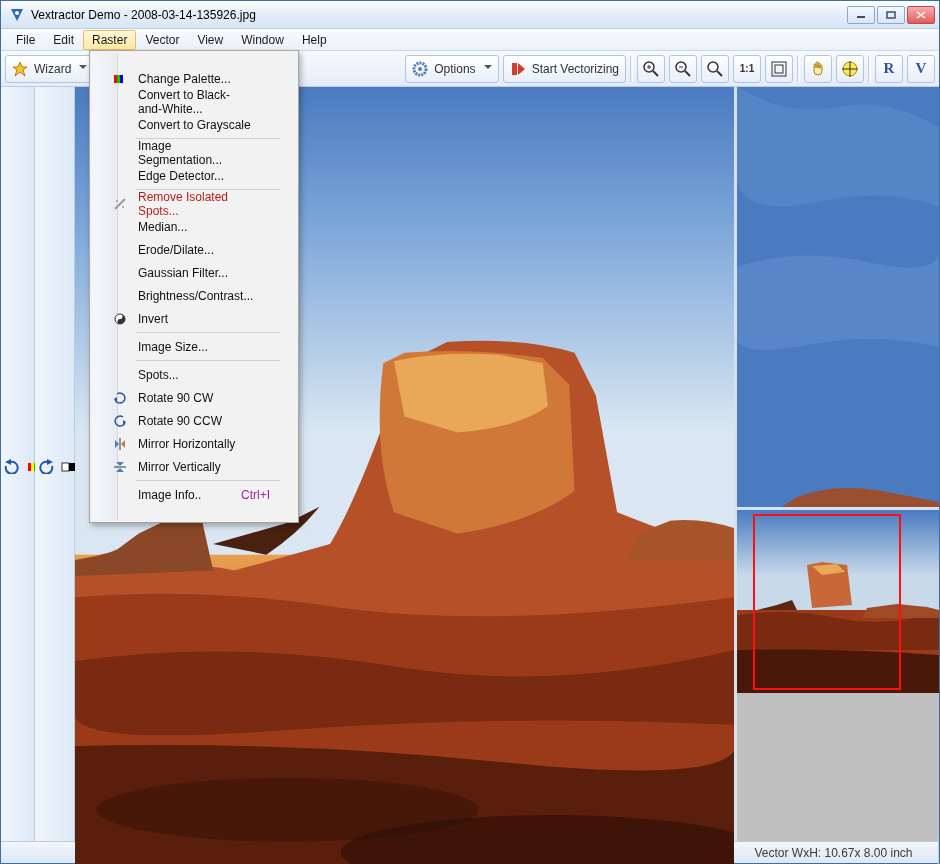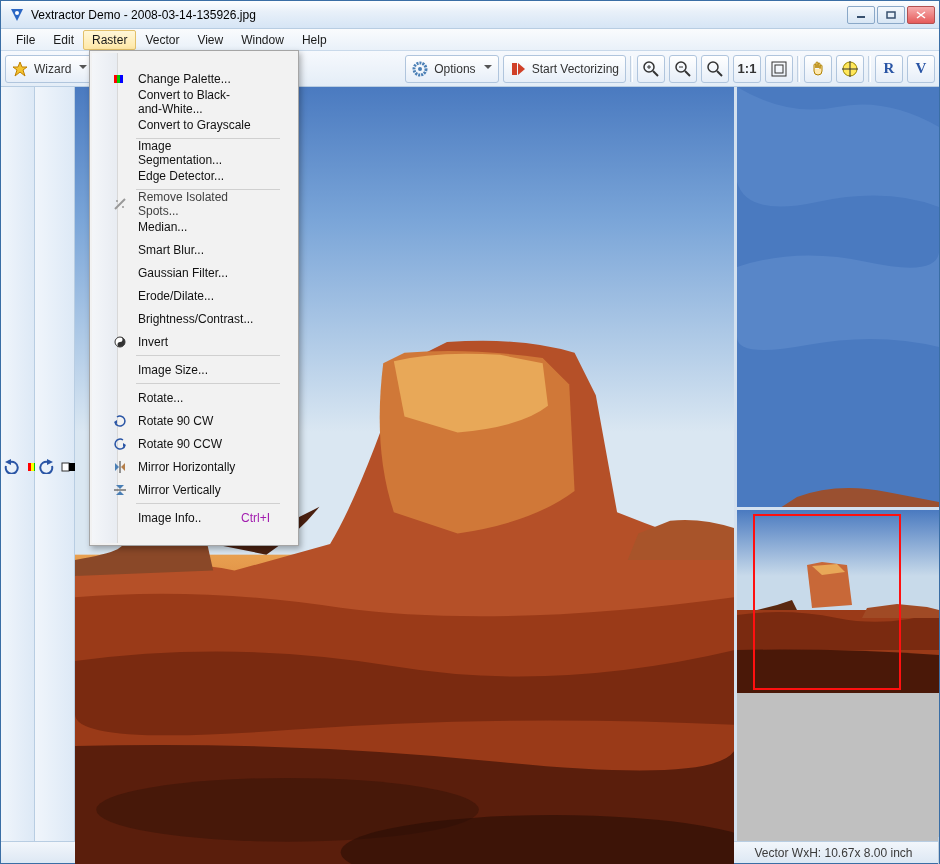--- a/index.html
+++ b/index.html
@@ -27,21 +27,21 @@
 .main-area{flex:1;display:flex;min-width:0}
 .canvas-area{flex:1;background:#d0d0d0;position:relative;min-width:0;border-right:3px solid #d4e1ef}
 .side-area{width:202px;display:flex;flex-direction:column}
 .side-top{height:423px;background:#4b7dc5;border-bottom:3px solid #d4e1ef;overflow:hidden}
 .side-mid{height:183px;background:#4b7dc5;border-bottom:3px solid #d4e1ef;position:relative}
 .side-bot{flex:1;background:#c0c0c0}
 .statusbar{height:22px;background:linear-gradient(#f2f6fb,#dde8f4);border-top:1px solid #b8cde2;display:flex;align-items:center;font-size:11px;color:#3a3a3a}
 .status-cell{height:100%;display:flex;align-items:center;padding:16px 10px;border-right:1px solid #c0cfde}
 .dropdown{position:absolute;left:89px;top:50px;width:210px;background:#f2f2f2;border:1px solid #a5a5a5;box-shadow:2px 3px 6px rgba(0,0,0,.3);z-index:50;padding:16px}
 .dd-item{height:23px;display:flex;align-items:center;padding:0 30px 0 32px;position:relative;color:#111}
-.dd-item.disabled{color:#404040}
+.dd-item.disabled{color:#b91c1c}
 .dd-sep{height:1px;background:#d0d0d0;margin:2px 2px 2px 30px}
 .dd-icon{position:absolute;left:6px;width:16px;height:16px;display:flex;align-items:center;justify-content:center}
 .dd-strip{position:absolute;left:2px;top:2px;bottom:2px;width:26px;background:linear-gradient(to right,#f4f6f9,#e8ecf2);border-right:1px solid #d8d8d8}
 .dd-short{position:absolute;right:12px;color:#a21caf}
 svg{display:block}
 .canvas-img{position:absolute;inset:0}
 .thumb-rect{position:absolute;border:2px solid #ff1010;left:16px;top:4px;width:148px;height:176px}
 </style>
 </head>
 <body>
@@ -127,21 +127,21 @@
           <line x1="5" y1="7" x2="9" y2="7" stroke="#333"></line>
         </svg>
       </div>
     <div class="tb-icon">
         <svg width="18" height="18">
           <circle cx="7" cy="7" r="5" fill="none" stroke="#333" stroke-width="1.5"></circle>
           <line x1="11" y1="11" x2="16" y2="16" stroke="#333" stroke-width="2"></line>
         </svg>
       </div>
     <div class="tb-icon">
-        <span style="font-size:13px;font-weight:bold;color:#333">1:1</span>
+        <span style="font-size:10px;font-weight:bold;color:#333">1:1</span>
       </div>
     <div class="tb-icon">
         <svg width="18" height="18">
           <rect x="2" y="2" width="14" height="14" fill="none" stroke="#333" stroke-width="1"></rect>
           <rect x="5" y="5" width="8" height="8" fill="none" stroke="#333" stroke-width="1"></rect>
         </svg>
       </div>
     <div class="tb-sep"></div>
     <div class="tb-icon">
         <svg width="18" height="18">
@@ -482,47 +482,44 @@
               <circle cx="4" cy="4" r="1" fill="#999"></circle>
               <circle cx="10" cy="10" r="1" fill="#999"></circle>
             </svg>
           </span>
           <span>Remove Isolated Spots...</span>
         </div>
         <div class="dd-item">
           <span>Median...</span>
         </div>
         <div class="dd-item">
-          <span>Smart Blur...</span>
+          <span>Erode/Dilate...</span>
         </div>
         <div class="dd-item">
           <span>Gaussian Filter...</span>
-        </div>
-        <div class="dd-item">
-          <span>Erode/Dilate...</span>
         </div>
         <div class="dd-item">
           <span>Brightness/Contrast...</span>
         </div>
         <div class="dd-item">
           <span class="dd-icon">
             <svg width="14" height="14">
               <circle cx="7" cy="7" r="5" fill="#fff" stroke="#333"></circle>
               <path d="M7,2 A5,5 0 0,1 7,12 A2.5,2.5 0 0,1 7,7 A2.5,2.5 0 0,0 7,2" fill="#333"></path>
             </svg>
           </span>
           <span>Invert</span>
         </div>
         <div class="dd-sep"></div>
         <div class="dd-item">
           <span>Image Size...</span>
         </div>
         <div class="dd-sep"></div>
         <div class="dd-item">
-          <span>Rotate...</span>
+          <span>Spots...</span>
         </div>
         <div class="dd-item">
           <span class="dd-icon">
             <svg width="14" height="14">
               <path d="M4,3 A5,5 0 1,1 2,8" fill="none" stroke="#2a55a5" stroke-width="1.5"></path>
               <polygon points="1,8 4,6 4,10" fill="#2a55a5"></polygon>
             </svg>
           </span>
           <span>Rotate 90 CW</span>
         </div>

